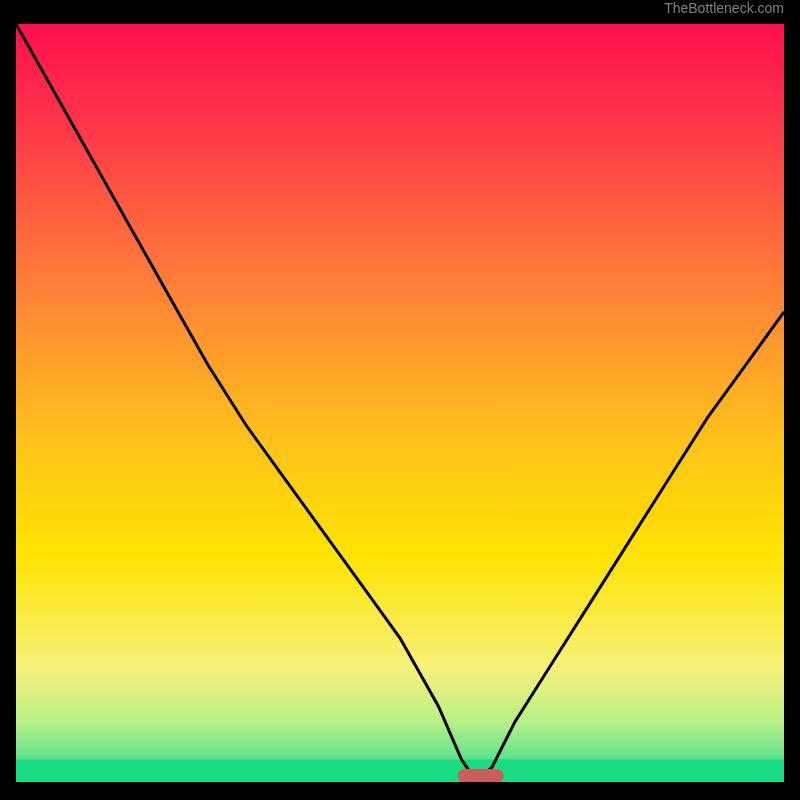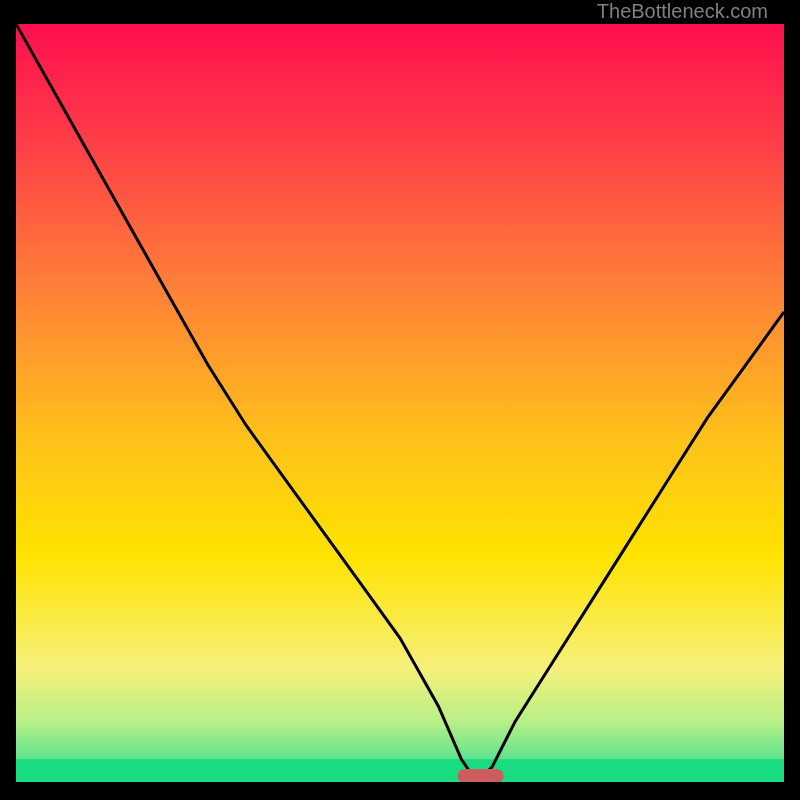--- a/index.html
+++ b/index.html
@@ -12,23 +12,23 @@
   }
   .outer {
     width: 800px;
     height: 800px;
     background: #000;
     position: relative;
   }
   .watermark {
     position: absolute;
     top: 0;
-    right: 32px;
+    right: 16px;
     color: #808080;
-    font-size: 20px;
+    font-size: 14px;
     font-weight: 500;
     z-index: 5;
   }
   .plot-region {
     position: absolute;
     left: 16px;
     top: 24px;
     width: 768px;
     height: 758px;
   }

